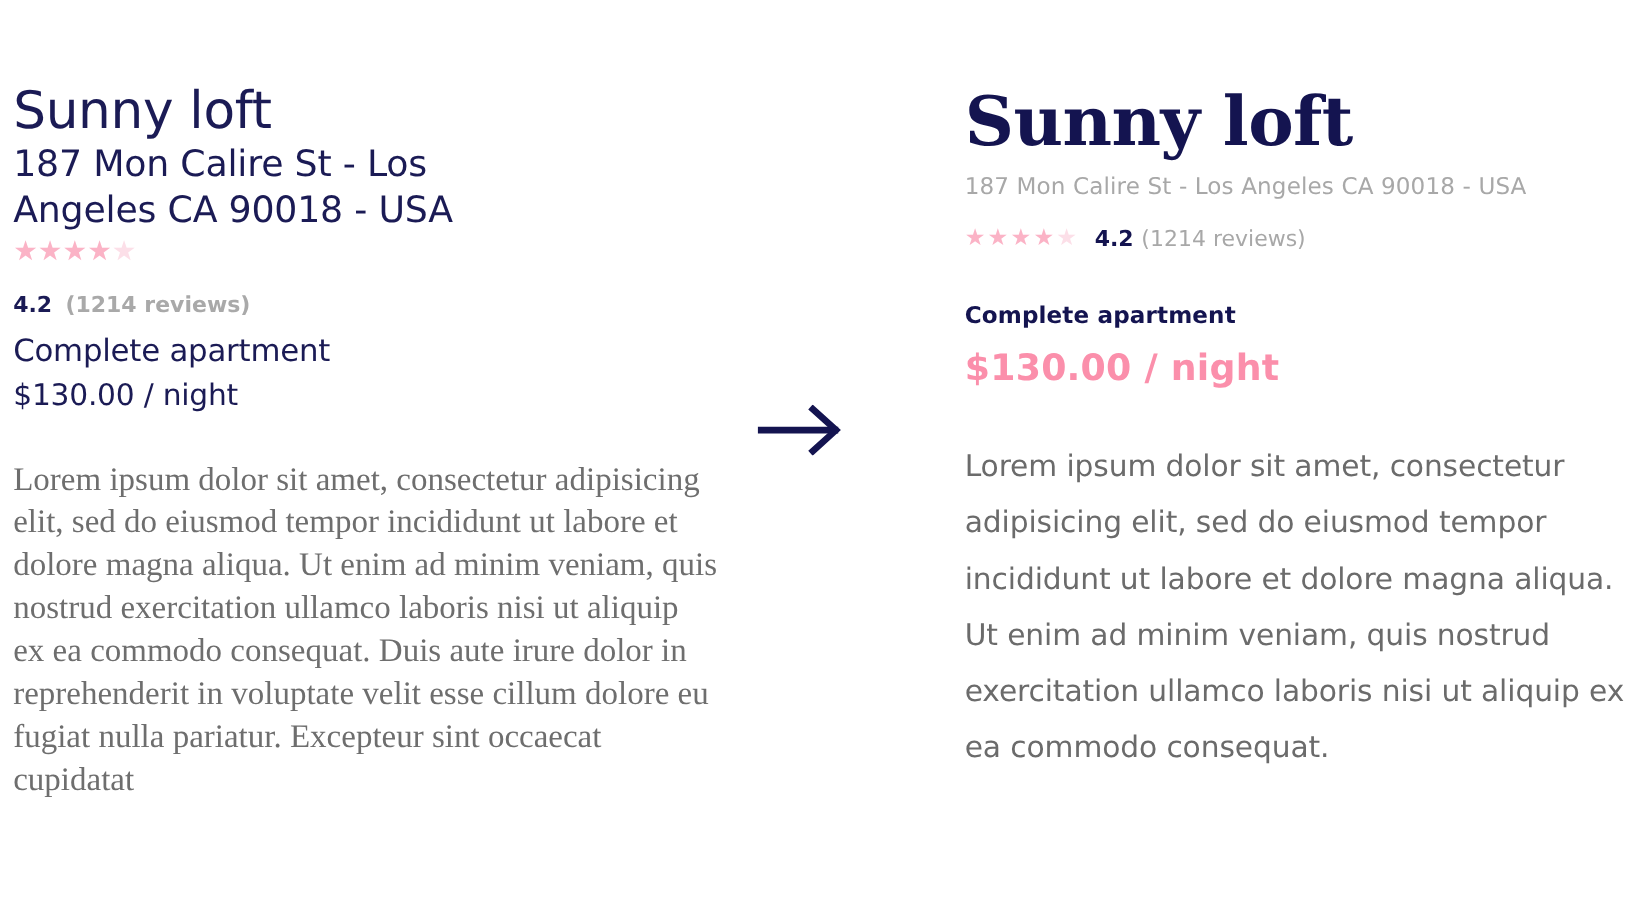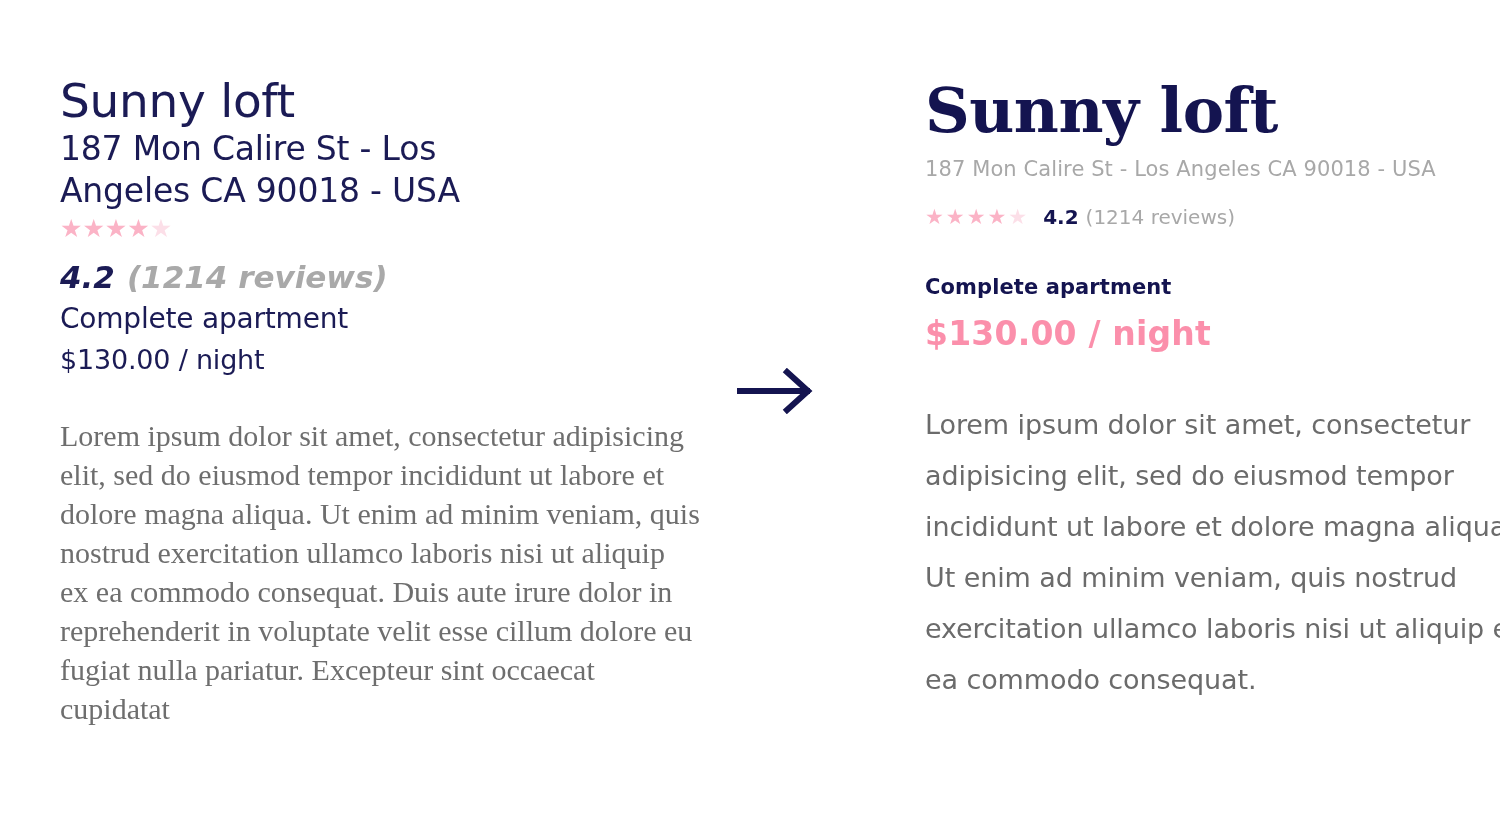--- a/index.html
+++ b/index.html
@@ -13,21 +13,20 @@
     position: relative;
     overflow: hidden;
     font-family: "Liberation Sans", sans-serif;
     -webkit-font-smoothing: antialiased;
   }
 
   
   .stage {
     position: absolute;
     inset: 0;
-    margin-left: 48px;
   }
 
   .col-before {
     position: absolute;
     left: 12px;
     top: 74px;
     width: 640px;
   }
 
   .col-after {
@@ -74,24 +73,23 @@
     margin-top: 2px;
     font-size: 25px;
     line-height: 28px;
     letter-spacing: 0px;
     white-space: nowrap;
   }
 
   .before-rating-row {
     margin-top: 18px;
     font-family: "DejaVu Sans", sans-serif;
-    font-size: 31px;
+    font-size: 20px;
     line-height: 34px;
     white-space: nowrap;
-    font-style: italic;
   }
   .before-rating-score {
     color: #1b1b55;
     font-weight: 700;
   }
   .before-rating-count {
     color: #a9a9a9;
     font-weight: 700;
     margin-left: 12px;
   }

